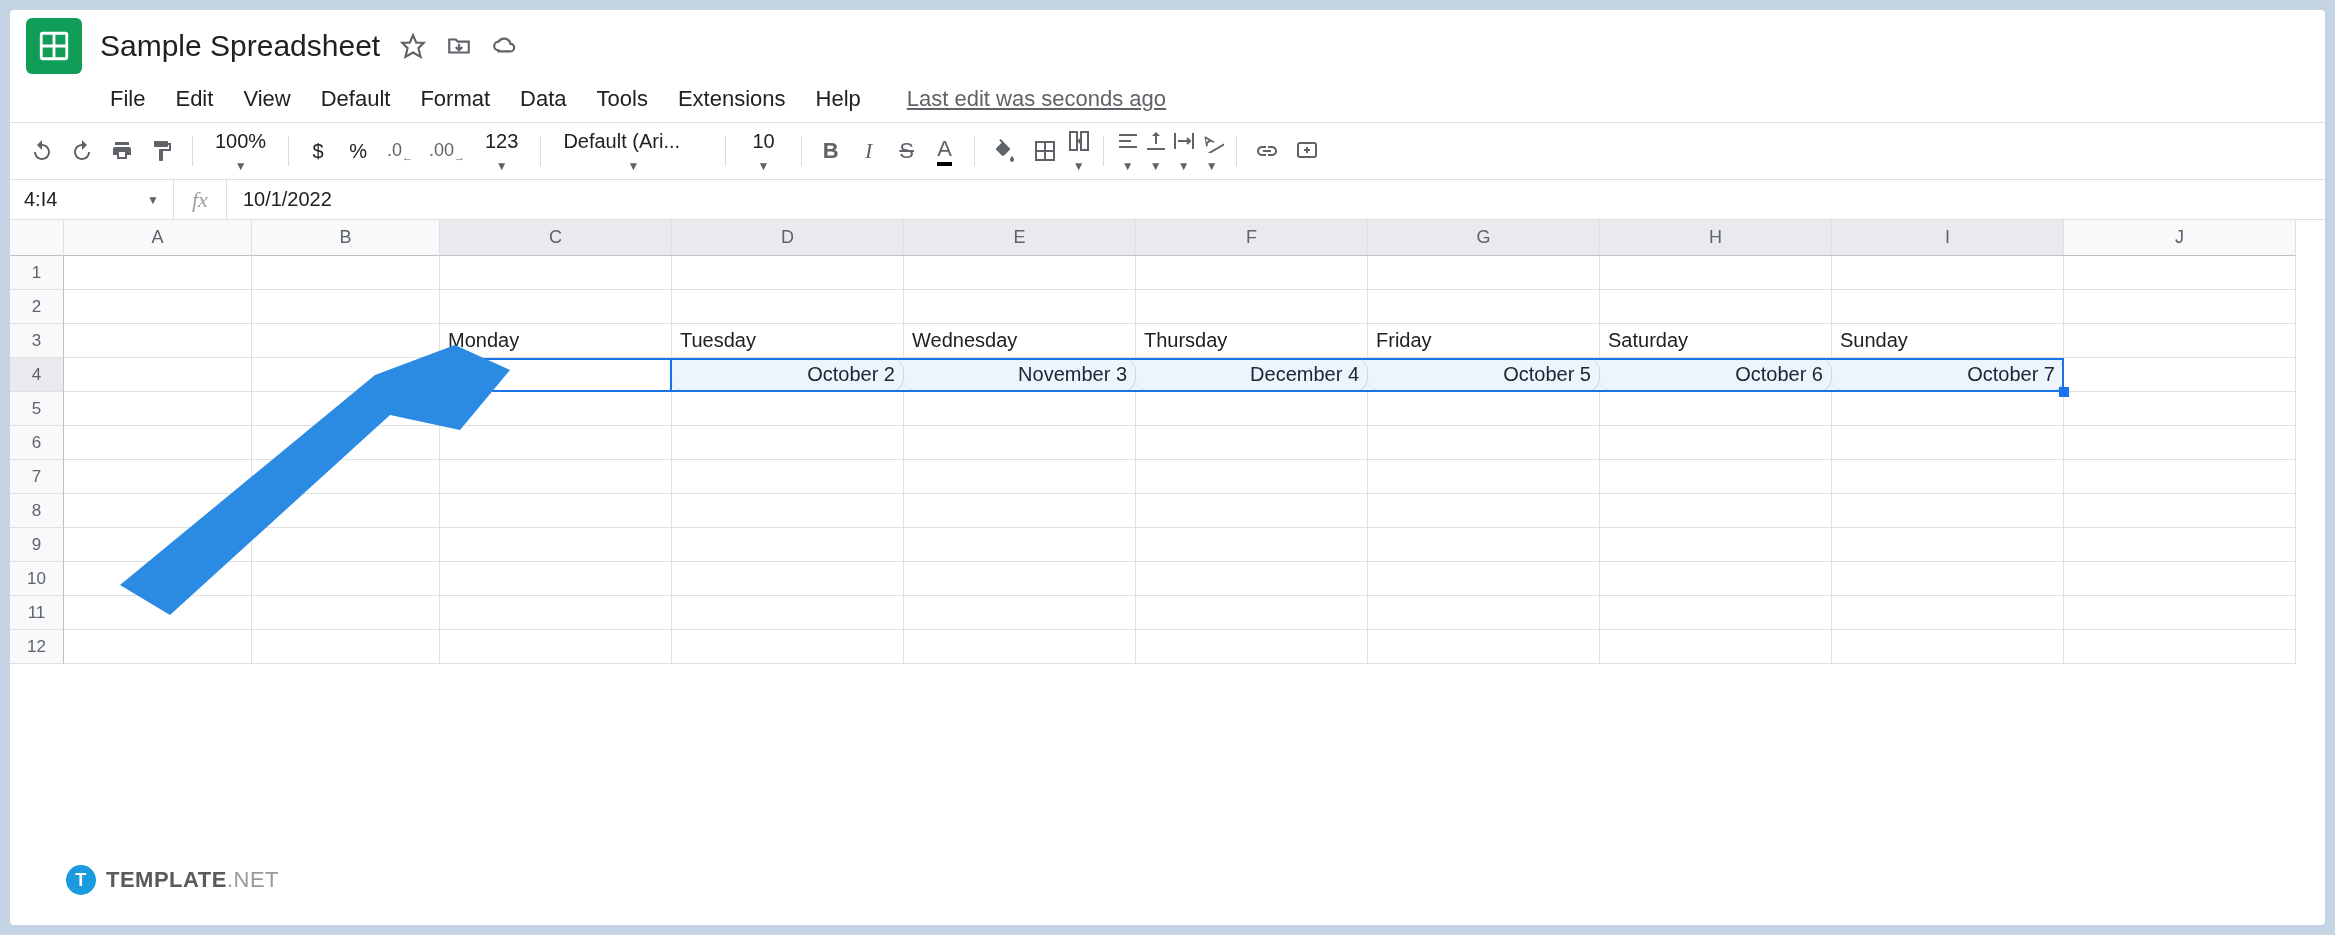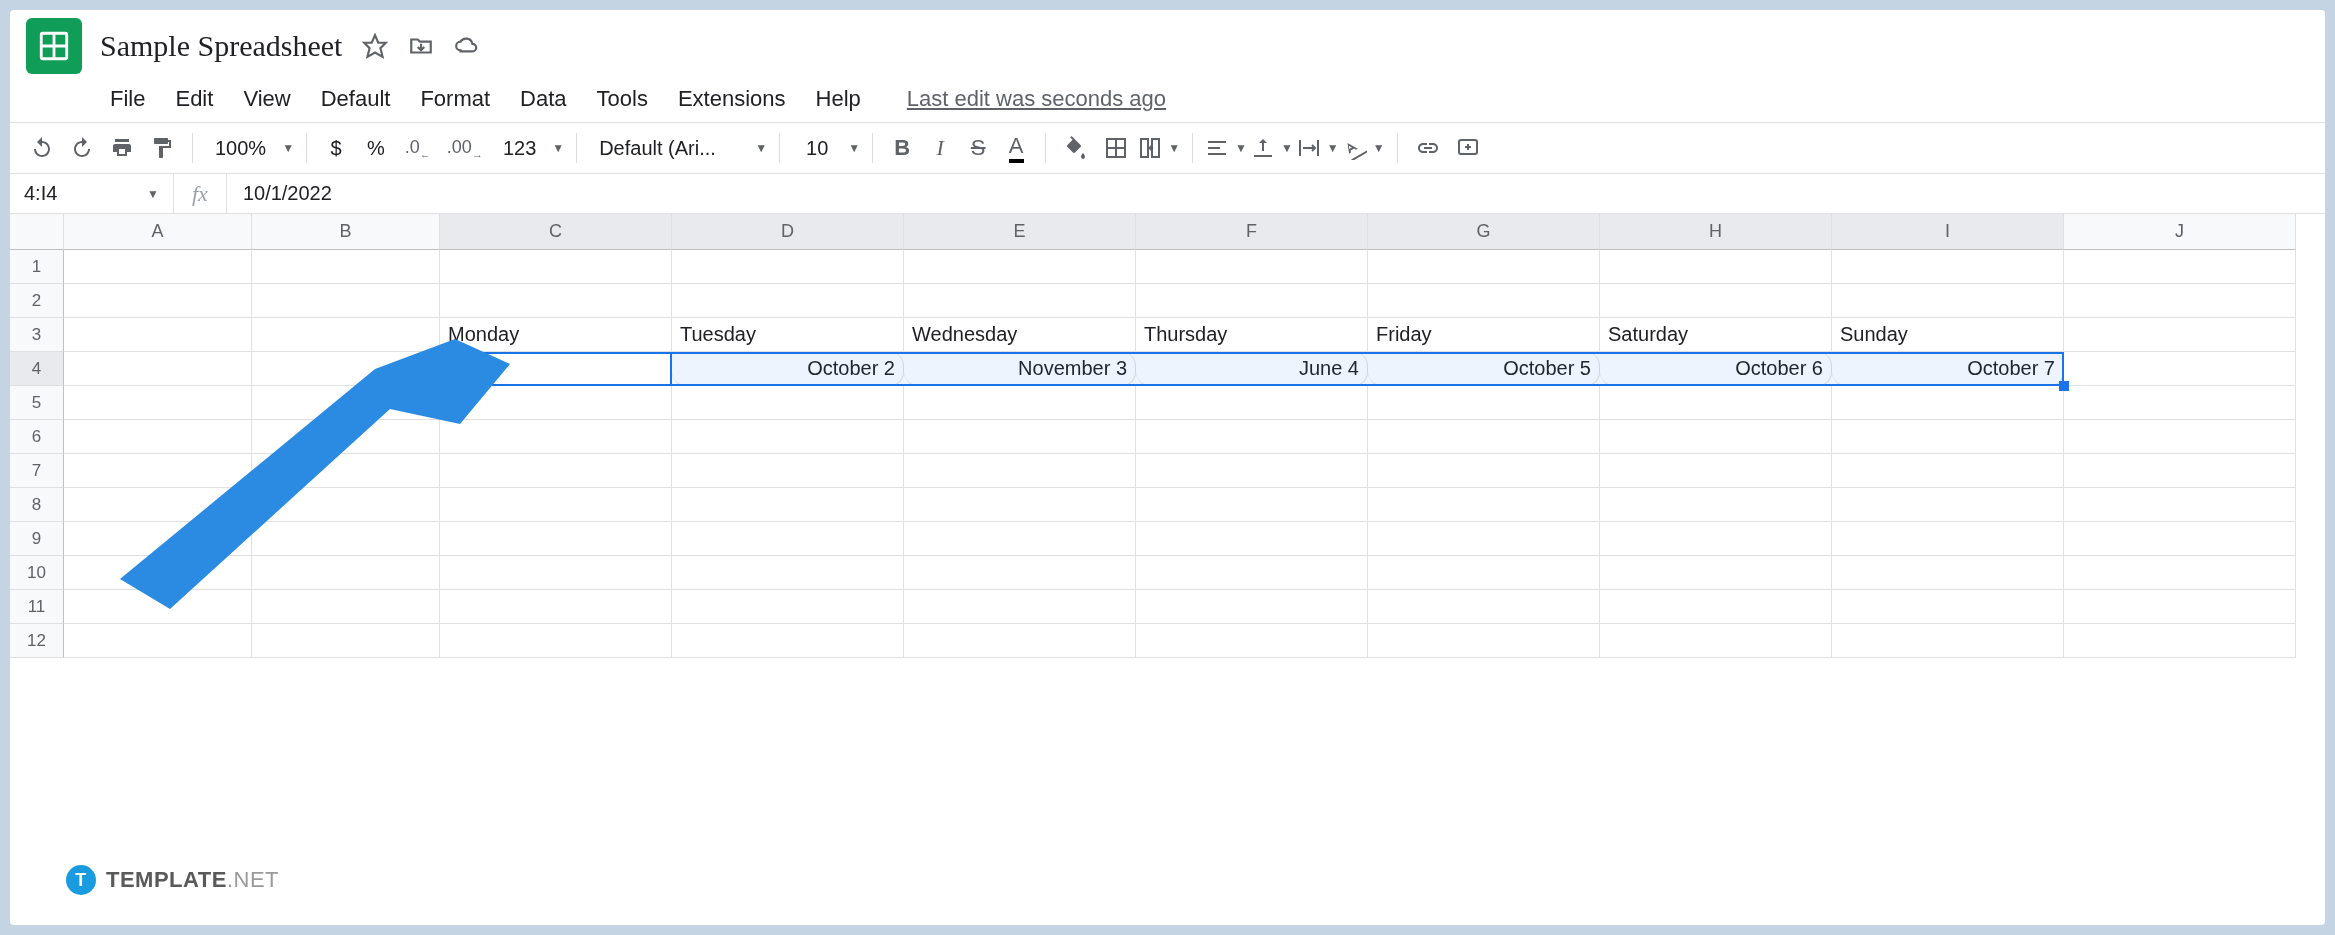--- a/index.html
+++ b/index.html
@@ -3,37 +3,37 @@
 <meta charset="utf-8">
 <style>
 * { box-sizing: border-box; margin: 0; padding: 0; }
 body { font-family: Arial, sans-serif; background: #c5d4e3; padding: 10px; overflow: hidden; }
 .app-frame { background: #fff; width: 2315px; height: 915px; position: relative; border-radius: 4px; overflow: hidden; }
 
 
 .title-row { display: flex; align-items: center; padding: 8px 16px; gap: 18px; }
 .logo { width: 56px; height: 56px; background: #0f9d58; border-radius: 6px; display: flex; align-items: center; justify-content: center; }
 .logo svg { width: 34px; height: 34px; }
-.doc-title-block { display: flex; align-items: center; gap: 20px; font-family: Liberation Serif, serif; }
+.doc-title-block { display: flex; align-items: center; gap: 20px; }
 .doc-title { font-size: 30px; color: #202124; font-weight: 400; }
 .title-icon { color: #5f6368; display: flex; align-items: center; }
 .title-icon svg { width: 26px; height: 26px; }
 
 
 .menu-row { display: flex; align-items: center; padding: 4px 16px 10px 100px; gap: 30px; }
 .menu-item { font-size: 22px; color: #202124; cursor: pointer; }
 .last-edit { font-size: 22px; color: #5f6368; text-decoration: underline; margin-left: 16px; cursor: pointer; }
 
 
 .toolbar { display: flex; align-items: center; padding: 6px 14px; border-top: 1px solid #e0e0e0; border-bottom: 1px solid #e0e0e0; gap: 4px; }
 .tb-btn { display: flex; align-items: center; justify-content: center; min-width: 34px; height: 38px; color: #5f6368; cursor: pointer; padding: 0 6px; }
 .tb-btn svg { width: 24px; height: 24px; }
 .tb-sep { width: 1px; height: 30px; background: #dadce0; margin: 0 8px; }
 .tb-text { font-size: 20px; color: #202124; padding: 0 10px; cursor: pointer; }
-.tb-drop { display: flex; align-items: center; gap: 6px; }
+.tb-drop { display: flex; align-items: center; gap: 6px; flex-direction: column; }
 .dropdown-arrow { font-size: 12px; color: #5f6368; }
 .font-select { font-size: 20px; color: #202124; padding: 0 10px; width: 160px; white-space: nowrap; overflow: hidden; text-overflow: ellipsis; }
 .size-select { font-size: 20px; color: #202124; padding: 0 14px; }
 
 
 .formula-row { display: flex; align-items: center; border-bottom: 1px solid #e0e0e0; height: 40px; }
 .name-box { width: 164px; padding: 0 14px; font-size: 20px; color: #202124; display: flex; align-items: center; justify-content: space-between; border-right: 1px solid #e0e0e0; height: 100%; }
 .fx-label { font-style: italic; color: #9aa0a6; font-size: 22px; font-family: serif; padding: 0 18px; border-right: 1px solid #e0e0e0; height: 100%; display: flex; align-items: center; }
 .formula-input { padding: 0 16px; font-size: 20px; color: #202124; }
 
@@ -326,21 +326,21 @@
           <div class="cell wI left">Sunday</div>
           <div class="cell wJ"></div>
         </div>
 
         <div class="row">
           <div class="cell wA"></div>
             <div class="cell wB"></div>
           <div class="cell wC right">October 1</div>
           <div class="cell wD right">October 2</div>
           <div class="cell wE right">November 3</div>
-          <div class="cell wF right">June 4</div>
+          <div class="cell wF right">December 4</div>
           <div class="cell wG right">October 5</div>
           <div class="cell wH right">October 6</div>
           <div class="cell wI right">October 7</div>
           <div class="cell wJ"></div>
         </div>
 
         <div class="row">
             <div class="cell wA"></div>
             <div class="cell wB"></div>
             <div class="cell wC"></div>

